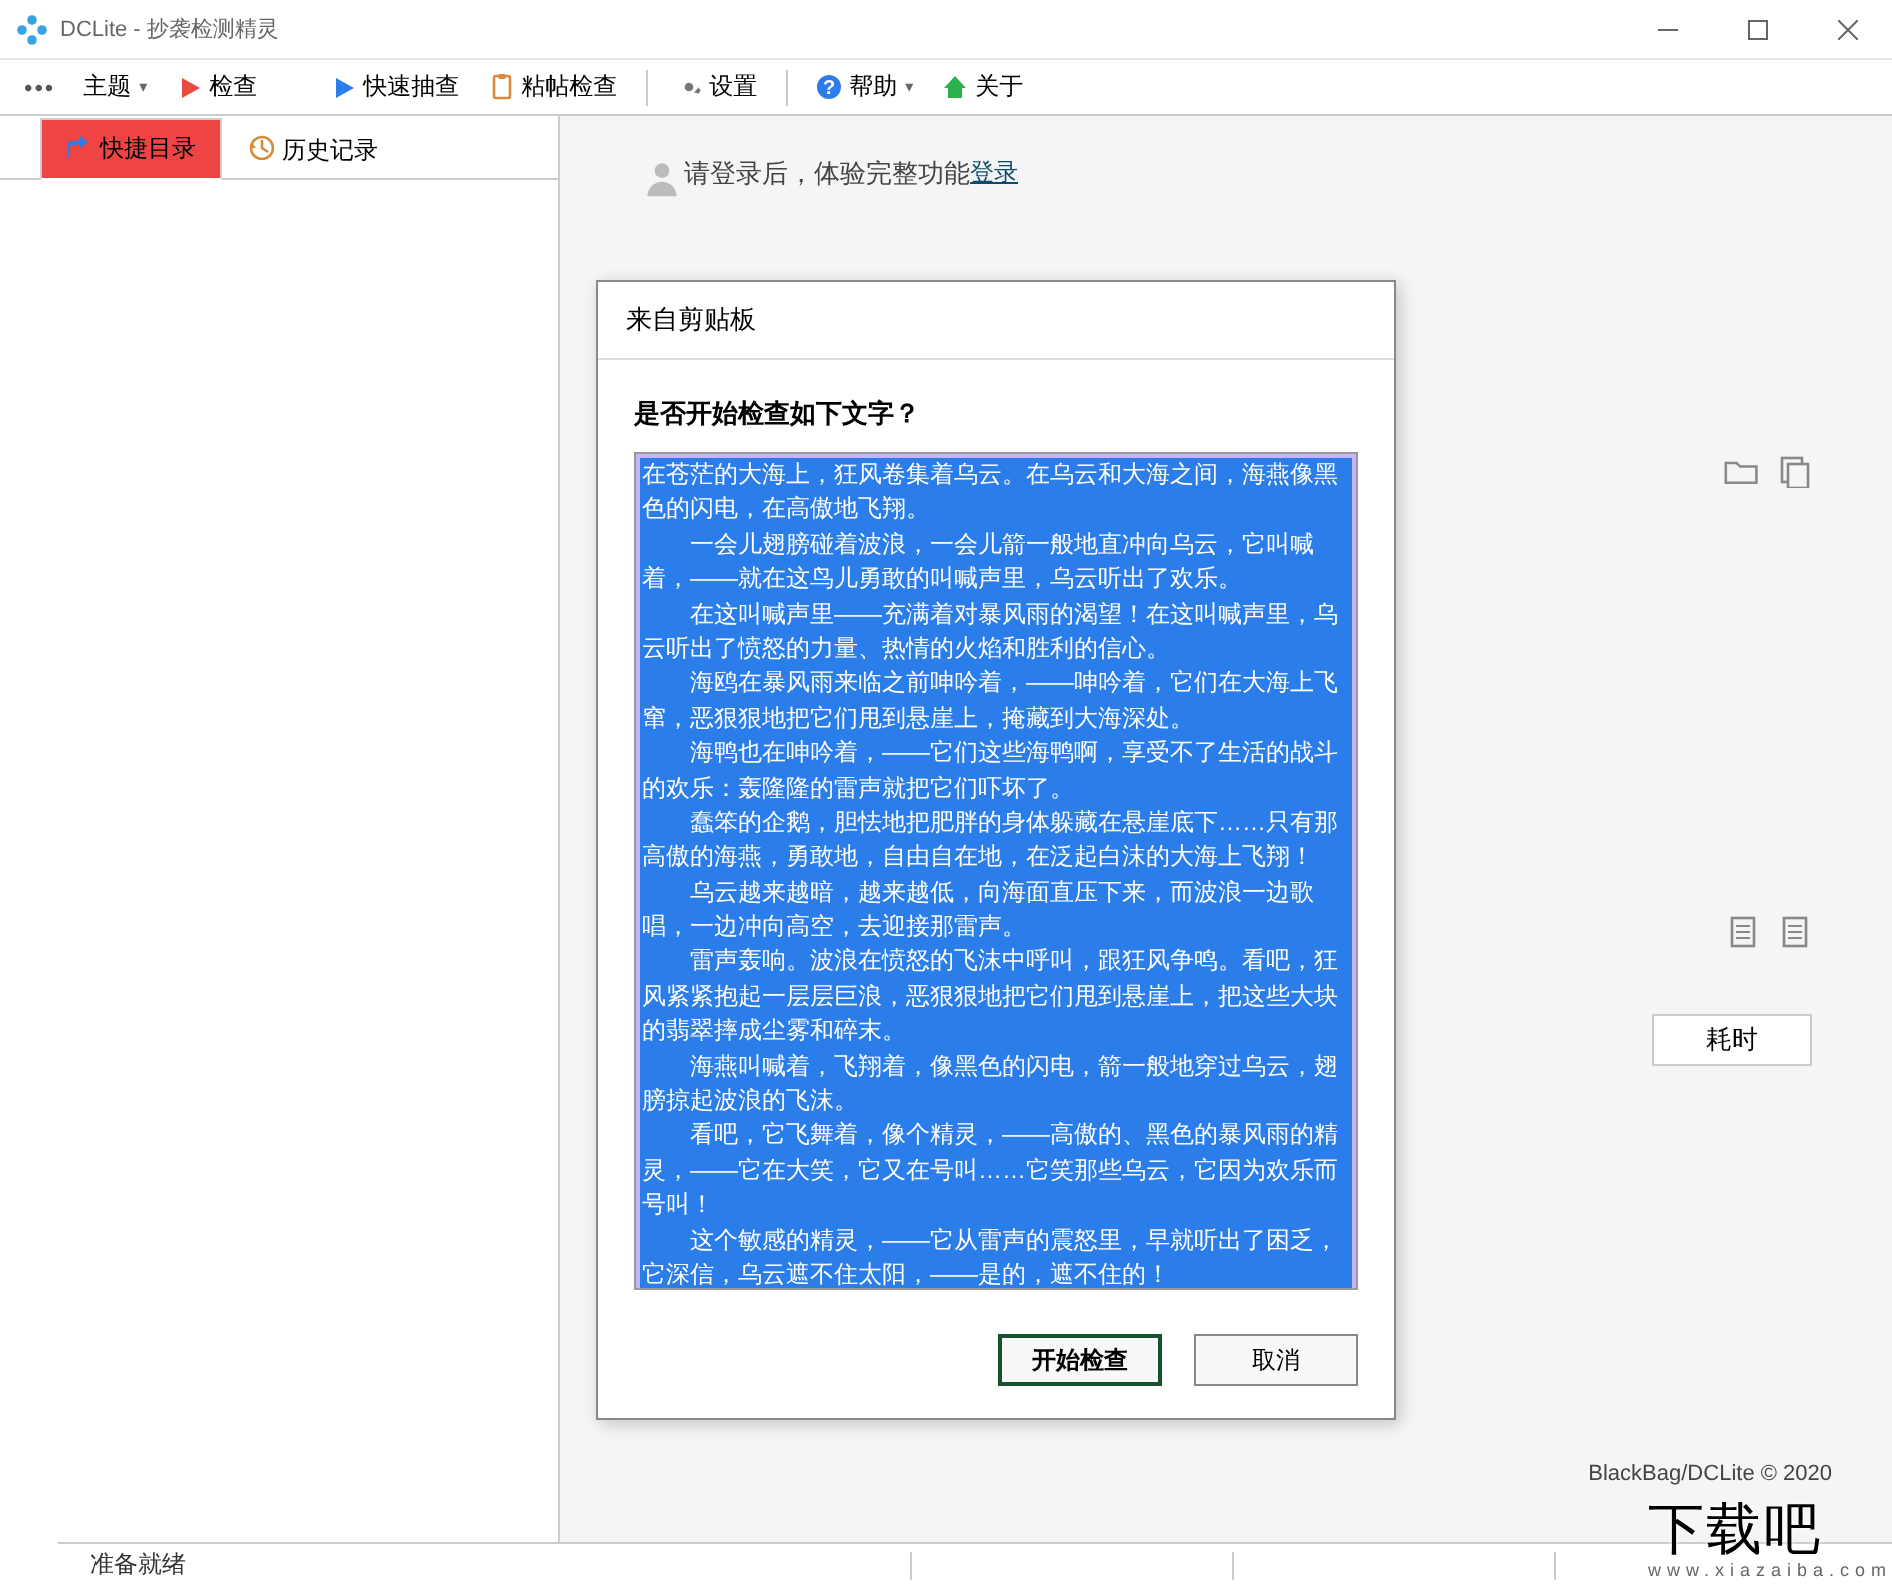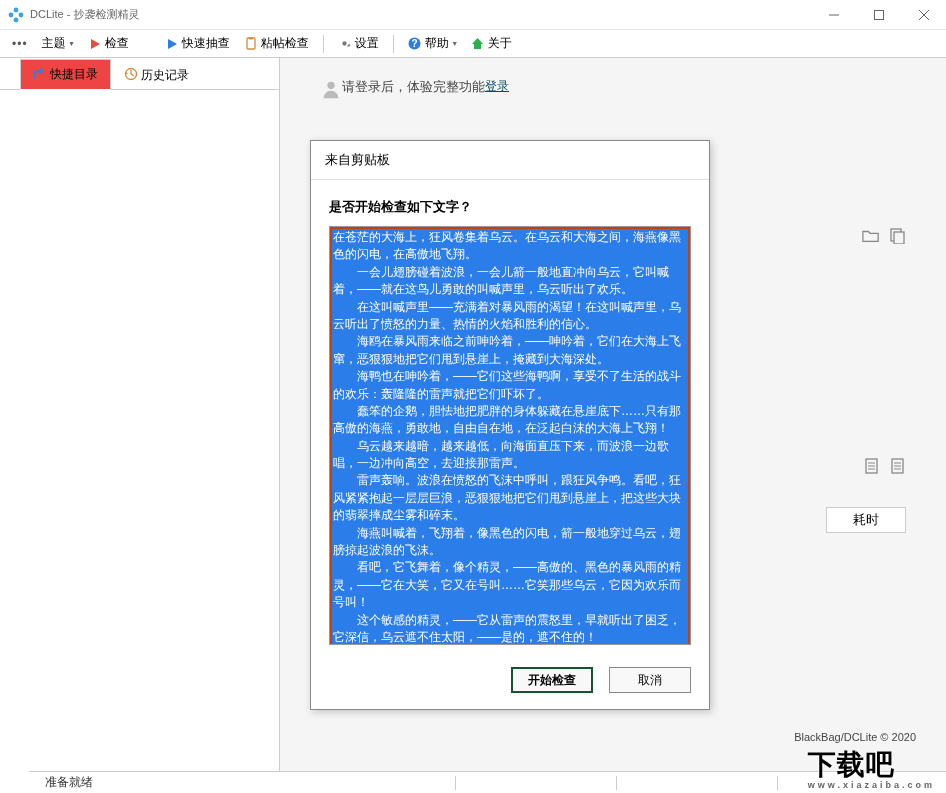--- a/index.html
+++ b/index.html
@@ -26,37 +26,37 @@
 
 .login-row { display: flex; gap: 0; margin-bottom: 50px; padding-left: 10px; }
 .login-row .avatar { width: 22px; height: 22px; }
 .login-row .txt { color: #444; font-size: 13px; }
 .login-row a { color: #0c4a6e; text-decoration: underline; cursor: pointer; }
 
 .right-icons { position: absolute; right: 40px; top: 170px; display: flex; gap: 10px; color: #888; }
 .right-icons2 { position: absolute; right: 40px; top: 400px; display: flex; gap: 10px; color: #888; }
 .time-box { position: absolute; right: 40px; top: 449px; width: 80px; height: 26px; border: 1px solid #ccc; background: #fff; display: flex; align-items: center; justify-content: center; font-size: 13px; }
 
-.dialog { position: absolute; left: 310px; top: 140px; width: 400px; height: 570px; background: #fff; border: 1px solid #888; box-shadow: 2px 2px 8px rgba(0,0,0,.2); display: flex; flex-direction: column; }
+.dialog { position: absolute; left: 298px; top: 140px; width: 400px; height: 570px; background: #fff; border: 1px solid #888; box-shadow: 2px 2px 8px rgba(0,0,0,.2); display: flex; flex-direction: column; }
 .dialog .dtitle { padding: 10px 14px; font-size: 13px; border-bottom: 1px solid #ddd; }
 .dialog .dhead { padding: 18px 18px 10px; font-weight: bold; font-size: 13px; }
-.dialog .dcontent { flex: 1; margin: 0 18px 10px; border: 1px solid #999; padding: 2px; overflow-y: auto; background: #c2410c; }
+.dialog .dcontent { flex: 1; margin: 0 18px 10px; border: 1px solid #999; padding: 2px; overflow-y: auto; background: #c4b5fd; }
 .dialog .dcontent .seltext { background: #2b7de9; color: #fff; font-size: 12px; line-height: 1.45; padding: 0 1px; word-break: break-all; }
 .dialog .dcontent .seltext p { margin: 0; }
 .dialog .dbuttons { padding: 12px 18px 16px; display: flex; justify-content: flex-end; gap: 16px; }
 .dialog .dbtn { min-width: 82px; height: 26px; border: 1px solid #888; background: #f8f8f8; cursor: pointer; font-size: 12px; }
 .dialog .dbtn.primary { border: 2px solid #14532d; font-weight: bold; }
 
 .statusbar { position: absolute; left: 0; right: 0; bottom: 0; height: 22px; border-top: 1px solid #ccc; background: #fff; display: flex; align-items: center; padding: 0 8px; font-size: 12px; color: #333; margin-left: 29px; }
 .statusbar .ssep { width: 1px; height: 14px; background: #ccc; margin: 0 0; }
 .statusbar .cell { padding: 0 8px; flex:0 0 auto; }
 .statusbar .cell.grow { flex: 1 1 auto; }
 
 .footer-brand { position: absolute; right: 30px; bottom: 28px; font-size: 11px; color: #444; }
-.watermark { position: absolute; right: 11px; bottom: 3px; font-size: 28px; font-weight: 700; color: #000; font-family: "SimHei","Microsoft YaHei"; letter-spacing: 1px; text-shadow: 0 0 3px #fff; pointer-events: none; }
+.watermark { position: absolute; right: 0; bottom: 3px; font-size: 28px; font-weight: 400; color: #000; font-family: "SimHei","Microsoft YaHei"; letter-spacing: 1px; text-shadow: 0 0 3px #fff; pointer-events: none; }
 .watermark .sub { font-size: 9px; display: block; color: #666; letter-spacing: 3px; text-align: right; margin-top: -4px; }
 
 ::-webkit-scrollbar { width: 16px; }
 ::-webkit-scrollbar-track { background: #f0f0f0; }
 ::-webkit-scrollbar-thumb { background: #c0c0c0; border: 1px solid #a0a0a0; }
 </style>
 </head>
 <body>
 
 <div class="titlebar">

